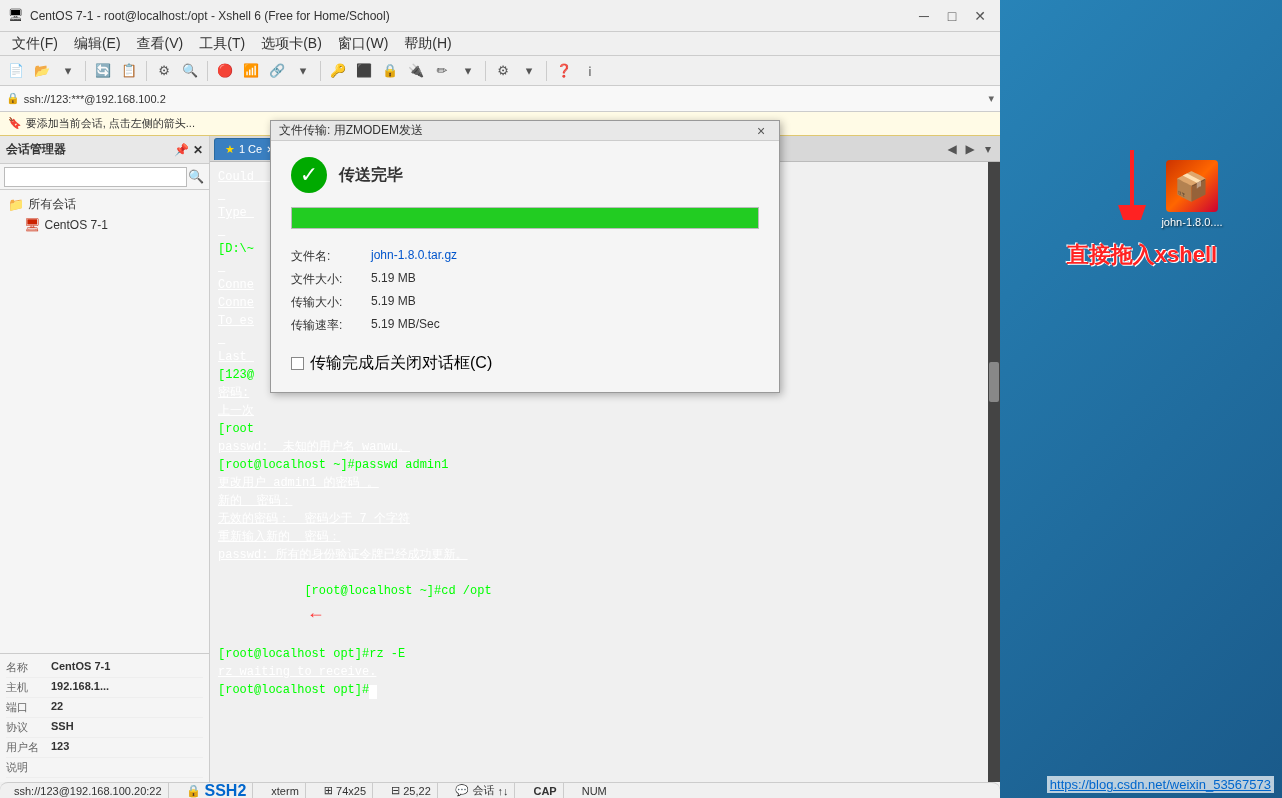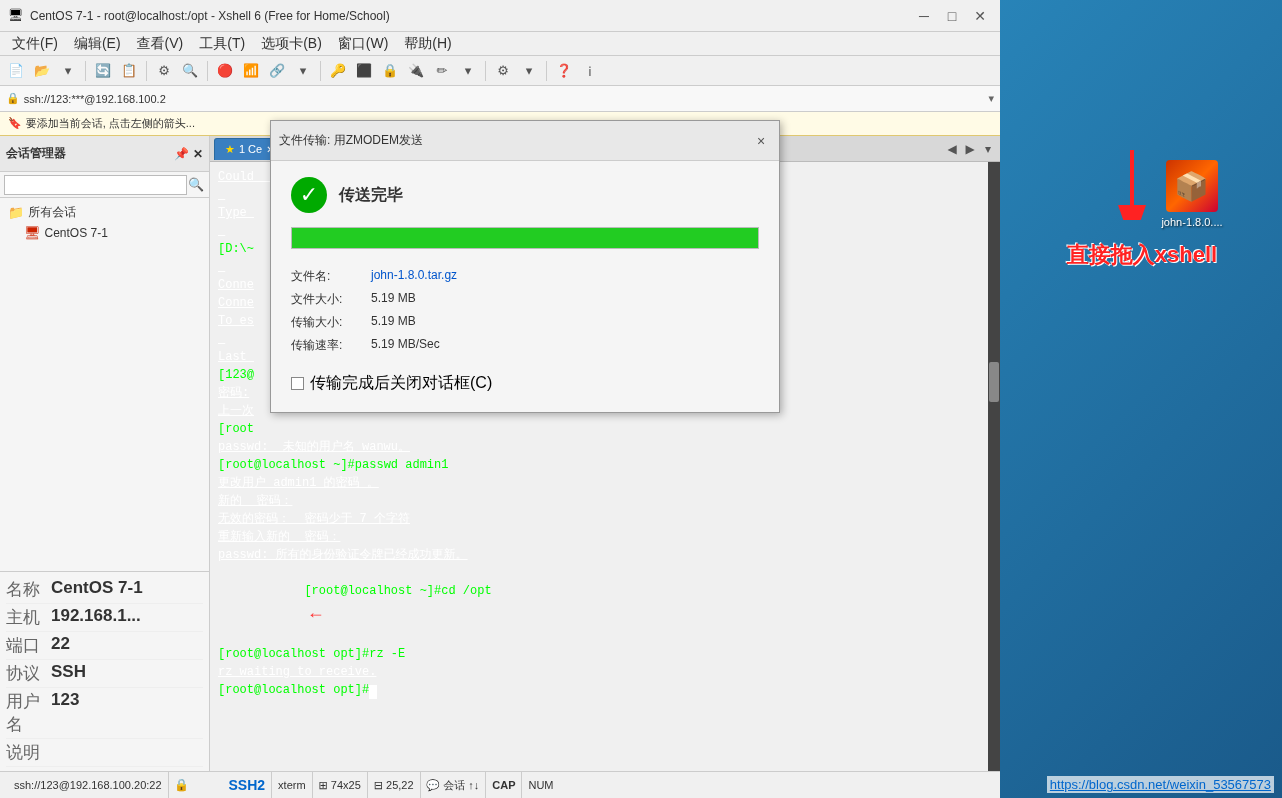--- a/index.html
+++ b/index.html
@@ -151,21 +151,21 @@
 
     
     .sidebar {
       width: 210px;
       background: #f5f5f5;
       border-right: 1px solid #ccc;
       display: flex;
       flex-direction: column;
     }
     .sidebar-header {
-      height: 36px;
+      height: 28px;
       background: #e8e8e8;
       display: flex;
       align-items: center;
       padding: 0 6px;
       border-bottom: 1px solid #ccc;
       font-size: 12px;
       font-weight: bold;
       color: #333;
       justify-content: space-between;
     }
@@ -196,21 +196,21 @@
       font-size: 12px;
       color: #333;
     }
     .tree-icon { margin-right: 4px; font-size: 13px; }
     .tree-item.child { padding-left: 20px; }
 
     
     .properties-panel {
       border-top: 1px solid #ccc;
       padding: 4px 6px;
-      font-size: 17px;
+      font-size: 11px;
     }
     .prop-row {
       display: flex;
       padding: 2px 0;
       border-bottom: 1px solid #eee;
     }
     .prop-label { width: 45px; color: #666; }
     .prop-value { color: #333; font-weight: bold; }
     .tab-nav-btns {
       margin-left: auto;
@@ -275,61 +275,62 @@
     }
     .right-tab-icon { color: #ffd700; font-size: 11px; }
     .right-tab-close { font-size: 10px; cursor: pointer; }
 
     
     .terminal-content::-webkit-scrollbar { width: 12px; background: #333; }
     .terminal-content::-webkit-scrollbar-thumb { background: #666; }
 
     
     .status-bar {
-      height: 27px;
+      height: 16px;
       background: #f0f0f0;
       border-top: 1px solid #ccc;
       display: flex;
       align-items: center;
       padding: 0 8px;
       font-size: 11px;
       color: #333;
-      gap: 0;
+      gap: 12px;
+      border-radius: 10px;
     }
     .status-segment {
       display: flex; align-items: center;
       gap: 3px;
       padding: 0 6px;
       border-right: 1px solid #ccc;
       height: 100%;
     }
     .status-segment:last-child { border-right: none; }
     .status-icon { font-size: 12px; }
-    .status-ssh { color: #0066cc; font-weight: bold; font-size: 14px; margin-left: 36px; }
+    .status-ssh { color: #0066cc; font-weight: bold; font-size: 16px; }
     .status-cap { font-weight: bold; }
 
     
     .dialog-overlay {
       position: absolute;
       top: 0; left: 0; right: 0; bottom: 0;
       z-index: 100;
       pointer-events: none;
     }
     .dialog {
       position: absolute;
       top: 120px; left: 270px;
       width: 510px;
       background: #f5f5f5;
       border: 1px solid #999;
       box-shadow: 2px 2px 8px rgba(0,0,0,0.3);
       pointer-events: all;
     }
     .dialog-title-bar {
       background: #e8e8e8;
-      height: 40px;
+      height: 20px;
       display: flex;
       align-items: center;
       padding: 0 8px;
       border-bottom: 1px solid #ccc;
       font-size: 12px;
       color: #333;
       justify-content: space-between;
     }
     .dialog-close-btn {
       width: 20px; height: 20px;

